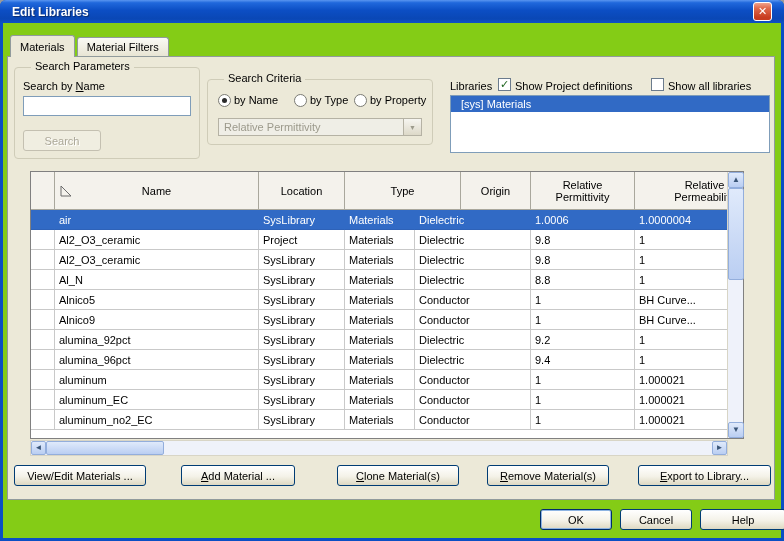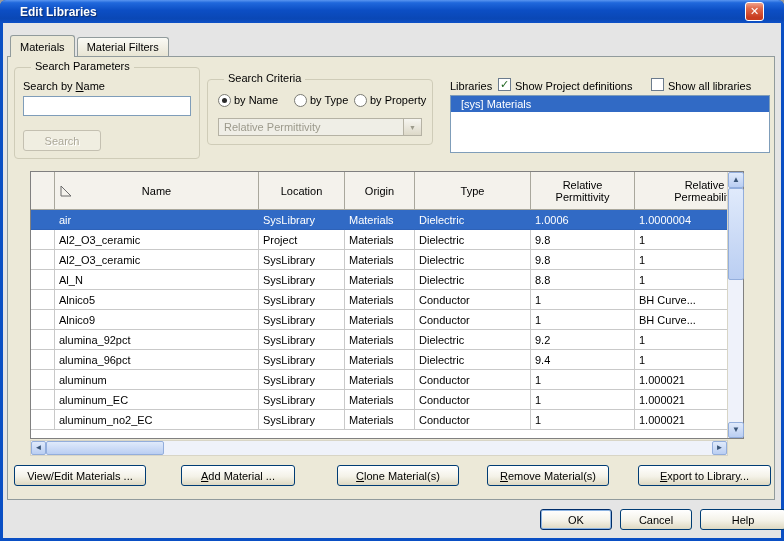--- a/index.html
+++ b/index.html
@@ -5,29 +5,29 @@
   * { margin:0; padding:0; }
   html,body { background:#9a9a9a; }
   #dialog {
     position:relative; width:784px; height:541px;
     background:#0A4FC4; border-radius:6px 6px 0 0; overflow:hidden;
     font-family:"Liberation Sans","DejaVu Sans",sans-serif; font-size:11px; color:#000;
   }
   .titlebar {
     position:absolute; left:0; top:0; width:784px; height:23px; box-sizing:border-box;
     background:linear-gradient(180deg,#5A96F0 0%,#2068DC 12%,#0C4EC4 45%,#0A47B5 82%,#0D51C8 100%);
-    display:flex; align-items:center; padding:0 20px; border-radius:5px 5px 0 0;
+    display:flex; align-items:center; padding:0 12px; border-radius:5px 5px 0 0;
   }
   .title { color:#fff; font-weight:bold; font-size:12px; text-shadow:1px 1px 1px #0A2A6A; }
   .close {
     margin-left:auto; width:19px; height:19px; box-sizing:border-box; border-radius:3px;
     border:1px solid #fff; background:linear-gradient(180deg,#F0A28C 0%,#E06A4C 30%,#C83C20 85%);
     color:#fff; font-size:11px; font-weight:bold; display:flex; align-items:center; justify-content:center;
   }
-  .body { position:absolute; left:3px; top:23px; width:778px; height:515px; background:#e5e5e5; }
+  .body { position:absolute; left:3px; top:23px; width:778px; height:515px; background:#84cc16; }
 
   
   .tabstrip { position:absolute; left:7px; top:12px; height:22px; display:flex; align-items:flex-end; z-index:3; }
   .tab { box-sizing:border-box; border:1px solid #919B9C; border-bottom:none; border-radius:3px 3px 0 0;
          padding:0 9px; display:flex; align-items:center; cursor:default; }
   .tab.active { height:22px; background:#ECE9D8; }
   .tab.inactive { height:19px; background:linear-gradient(180deg,#FAFAF5,#E8E5D4); margin-left:2px; margin-bottom:1px; }
   .tabpage { position:absolute; left:4px; top:33px; width:768px; height:444px; box-sizing:border-box;
              border:1px solid #919B9C; background:#ECE9D8; }
 
@@ -159,25 +159,25 @@
           <div class="th c0"></div>
           <div class="th c1">
             <span class="sorticon"><svg width="12" height="12" viewBox="0 0 12 12">
                   <polygon points="1,1 1,11 11,11" fill="none" stroke="#6B6B6B" stroke-width="1"></polygon>
                 </svg></span>
             <span>Name</span>
           </div>
           <div class="th c2">
               <span>Location</span>
             </div>
+          <div class="th c4">
+              <span>Type</span>
+            </div>
           <div class="th c3">
               <span>Origin</span>
-            </div>
-          <div class="th c4">
-              <span>Type</span>
             </div>
           <div class="th c5">
               <span>Relative</span>
               <span>Permittivity</span>
             </div>
           <div class="th c6">
               <span>Relative</span>
               <span>Permeability</span>
             </div>
         </div>

